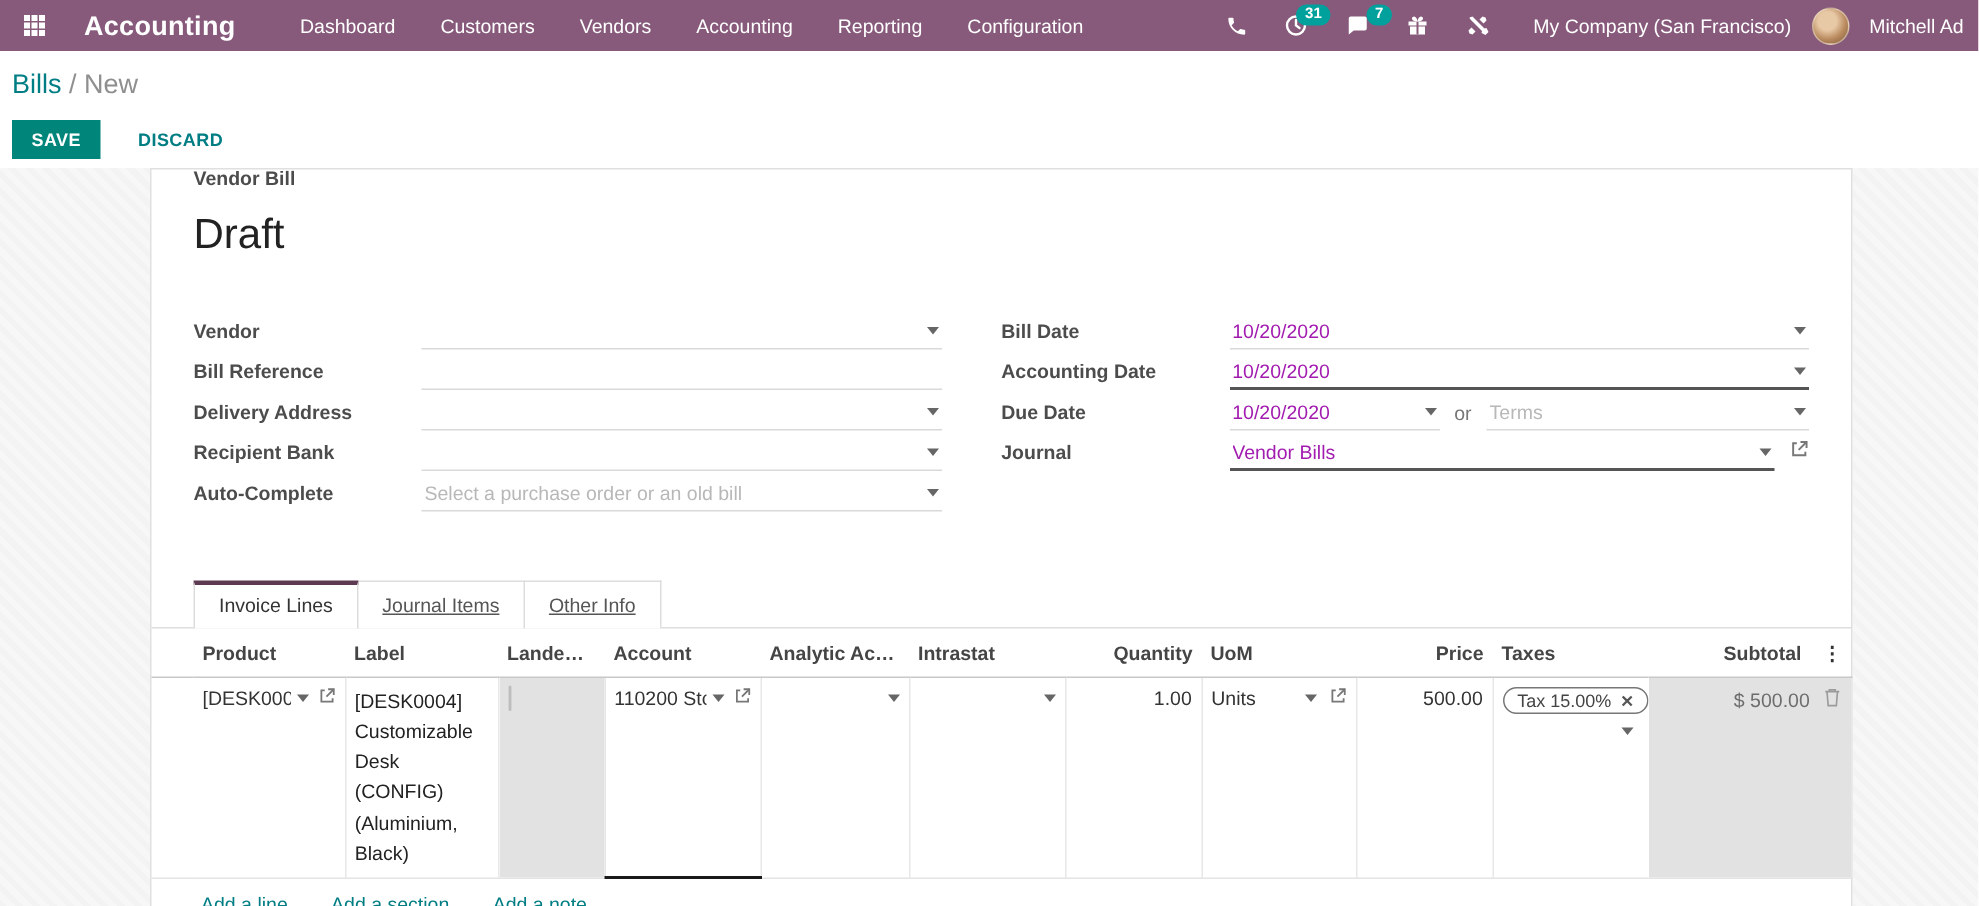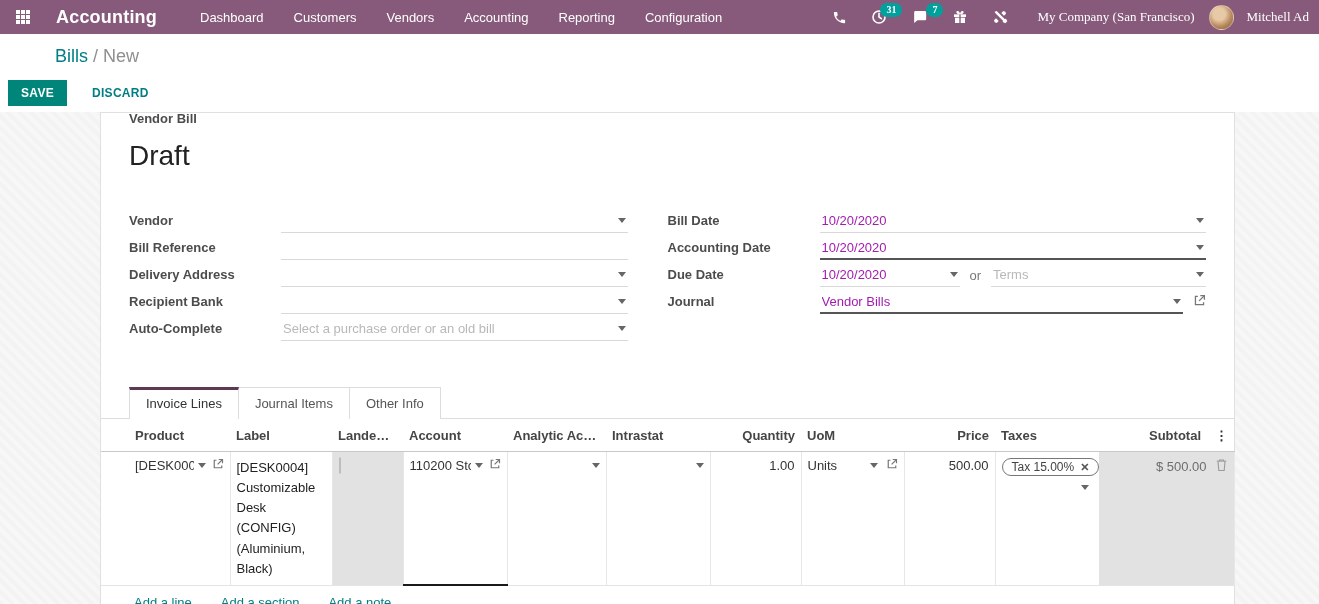--- a/index.html
+++ b/index.html
@@ -15,39 +15,39 @@
     height:34px; background:#875A7B; color:#fff;
     display:flex; align-items:center; font-size:13px;
     padding:0 10px 0 0; position:relative; white-space:nowrap; overflow:hidden;
   }
   .apps-btn { width:46px; height:34px; display:flex; align-items:center; justify-content:center; cursor:pointer; }
   .grid-icon { display:grid; grid-template-columns:repeat(3,4px); grid-template-rows:repeat(3,4px); gap:1px; }
   .grid-icon i { background:#fff; display:block; }
   .app-title { font-size:18px; font-weight:bold; margin:0 30px 0 10px; letter-spacing:.2px; }
   .nav-menu { display:flex; gap:4px; }
   .nav-menu .nav-item { padding:9px 13px; cursor:pointer; }
-  .nav-right { margin-left:auto; display:flex; align-items:center; gap:6px;font-family:Liberation Serif, serif; }
+  .nav-right { margin-left:auto; display:flex; align-items:center; gap:6px; }
   .sys-icon { position:relative; padding:6px 9px; cursor:pointer; display:flex; align-items:center; }
   .sys-icon svg { display:block; }
   .badge {
     position:absolute; top:0px; right:-6px;
     background:#00A09D; color:#fff; font-size:10px; font-weight:bold;
     border-radius:9px; padding:1px 6px; line-height:12px;
   }
   .company-name { margin:0 8px 0 14px; cursor:pointer; }
   .avatar {
     width:25px; height:25px; border-radius:50%; flex:0 0 auto;
     background:radial-gradient(circle at 40% 35%, #e8c9a6 0 30%, #b98a5e 60%, #7a573a 100%);
     border:1px solid rgba(255,255,255,.4); cursor:pointer;
   }
   .user-name { margin-left:7px; cursor:pointer; }
 
   
   .control-panel { background:#fff; padding:12px 0 0 8px; }
-  .breadcrumb { font-size:18px; color:#8f8f8f;margin-left:47px; }
+  .breadcrumb { font-size:18px; color:#8f8f8f; }
   .breadcrumb .bc-link { color:#017E84; cursor:pointer; }
   .cp-buttons { margin:13px 0 6px 0; display:flex; align-items:center; }
   .btn-save {
     background:#00857A; color:#fff; border:none; font-size:12px; font-weight:bold;
     padding:6px 13px; letter-spacing:.3px; cursor:pointer;
   }
   .btn-discard {
     background:none; border:none; color:#017E84; font-size:12px; font-weight:bold;
     padding:6px 13px; margin-left:12px; letter-spacing:.3px; cursor:pointer;
   }
@@ -91,21 +91,21 @@
   .field.short { flex:0 0 140px; }
   .ext-link { margin:0 0 3px 10px; cursor:pointer; flex:0 0 auto; }
 
   
   .notebook { margin:46px -28px 0 -28px; }
   .tabs { display:flex; list-style:none; margin:0; padding:0 0 0 28px; }
   .tab {
     font-size:13px; color:#555; padding:8px 16px; border:1px solid #ddd; border-bottom:none;
     cursor:pointer; background:#fff; position:relative; margin-bottom:-1px;
   }
-  .tab + .tab { border-left:none; }
+  .tab + .tab { border-left:none;text-decoration:underline; }
   .tab.active { border-top:3px solid #5e3a52; color:#333; padding-top:6px; z-index:2; }
   .tab-pane { border-top:1px solid #ddd; }
 
   
   table.lines { width:100%; border-collapse:collapse; table-layout:fixed; font-size:13px; }
   table.lines th {
     font-weight:bold; color:#454545; text-align:left; padding:9px 6px 8px 6px;
     border-bottom:1px solid #c8c8c8; overflow:hidden; white-space:nowrap; text-overflow:ellipsis;
   }
   table.lines th.num, table.lines td.num { text-align:right; }

